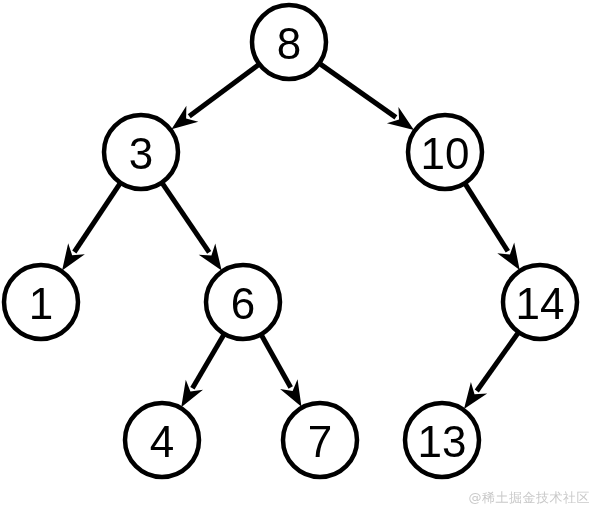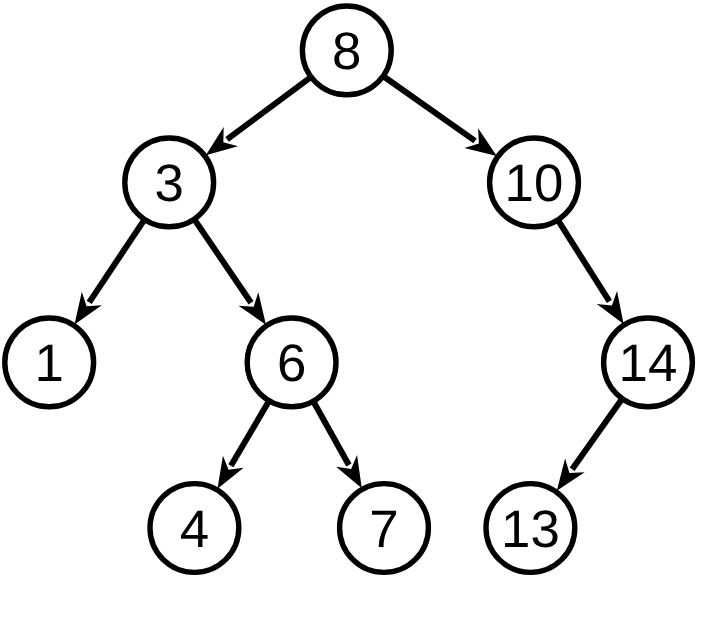--- a/index.html
+++ b/index.html
@@ -116,14 +116,15 @@
           <circle cx="320" cy="440" r="37" class="node-circle"></circle>
           <text x="320" y="441" class="node-label">7</text>
         </g>
         <g>
           <circle cx="442" cy="440" r="37" class="node-circle"></circle>
           <text x="442" y="441" class="node-label">13</text>
         </g>
       </g>
   </svg>
 
+  <div class="watermark">@稀土掘金技术社区</div>
 
 </div>
 
 </body></html>

